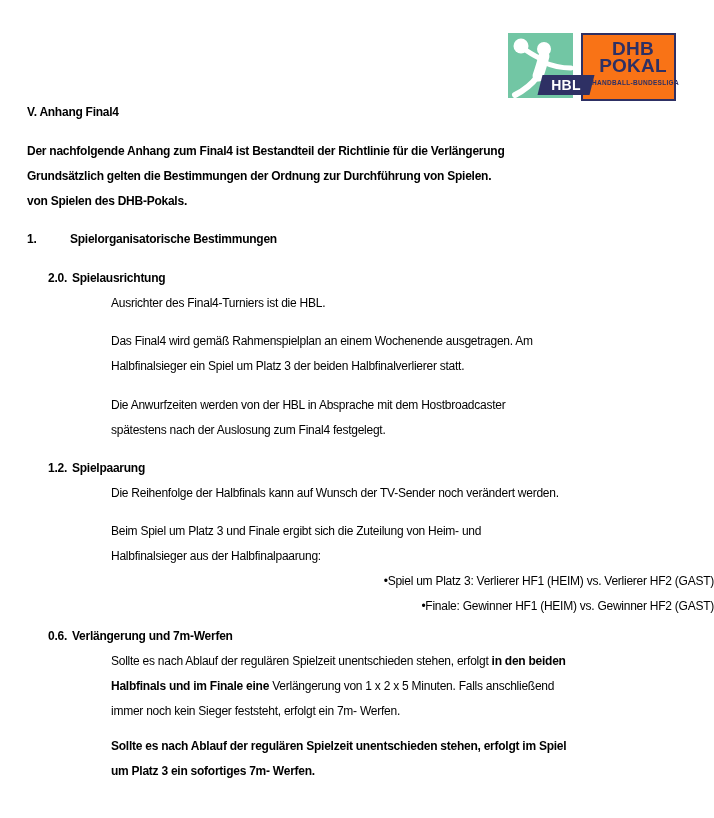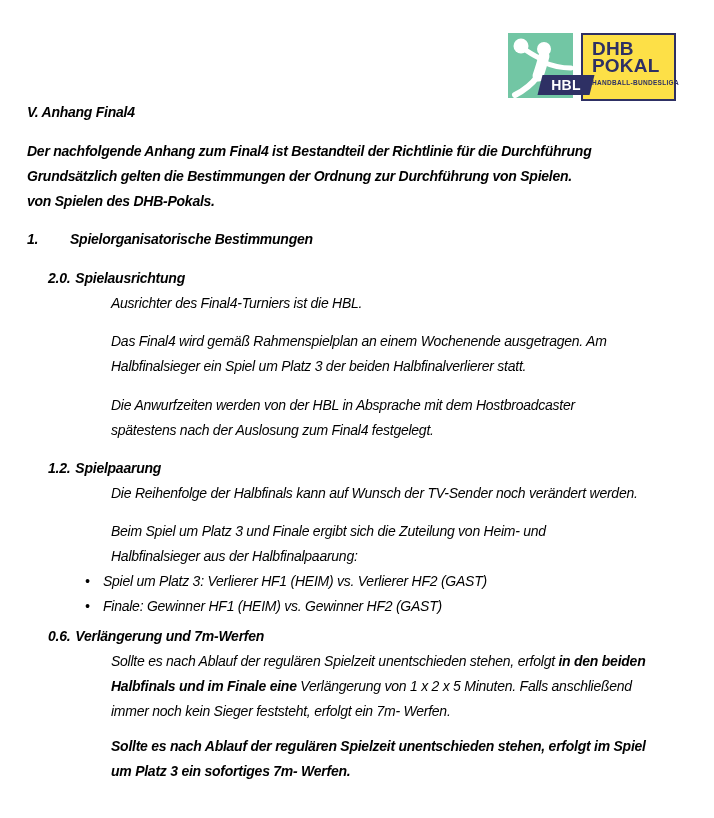--- a/index.html
+++ b/index.html
@@ -8,27 +8,27 @@
     width:714px;height:818px;
     background:#ffffff;
     overflow:hidden;
     font-family:"Liberation Sans", sans-serif;
     color:#000;
   }
   
   .line{
     height:25px;line-height:25px;
     white-space:nowrap;
-    font-size:14px;letter-spacing:-0.25px;font-style:italic;
+    font-size:12px;letter-spacing:-0.25px;
   }
   .b{font-weight:bold;}
   .ind0{padding-left:27px;}   
   .indh{padding-left:48px;}   
   .indp{padding-left:111px;}   
-  .indb{padding-left:85px;}   
+  .indb{padding-left:85px;text-align:right;}   
   .mt14{margin-top:14px;}
   .mt13{margin-top:13px;}
   .mt10{margin-top:10px;}
   .mt5{margin-top:5px;}
   .content{padding-top:100px;}
   .sec-num{display:inline-block;width:43px;}
   .h-num{margin-right:5px;}
   .bullet .dot{display:inline-block;width:18px;}
   .bullet .dot::before{content:"\2022";}
   
@@ -44,23 +44,24 @@
     transform:skewX(-14deg);
     z-index:3;
   }
   .hbl-badge span{
     display:block;transform:skewX(14deg);
     color:#fff;font-weight:bold;font-size:14px;line-height:20px;
     text-align:center;letter-spacing:0.3px;
   }
   .dhb-box{
     position:absolute;left:73px;top:3px;width:82px;height:59px;
-    background:#fde047;border:2px solid var(--navy,#2E3064);
+    background:#f97316;border:2px solid var(--navy,#2E3064);
     padding:5px 0 0 9px;box-sizing:content-box;
     z-index:2;
+    text-align:center;
   }
   .dhb-line{
     color:var(--navy,#2E3064);font-weight:bold;
     font-size:19px;line-height:17px;letter-spacing:0.2px;
   }
   .dhb-sub{
     margin-top:5px;
     color:var(--navy,#2E3064);font-weight:bold;
     font-size:6.5px;letter-spacing:0.3px;white-space:nowrap;
   }
@@ -92,21 +93,21 @@
       <div class="dhb-line">POKAL</div>
       <div class="dhb-sub">HANDBALL-BUNDESLIGA</div>
     </div>
   </div>
 
   <div class="content">
 
     <div class="line ind0 b">V. Anhang Final4</div>
 
     <div class="mt14">
-      <div class="line ind0 b">Der nachfolgende Anhang zum Final4 ist Bestandteil der Richtlinie für die Durchführung</div>
+      <div class="line ind0 b">Der nachfolgende Anhang zum Final4 ist Bestandteil der Richtlinie für die Verlängerung</div>
       <div class="line ind0 b">Grundsätzlich gelten die Bestimmungen der Ordnung zur Durchführung von Spielen.</div>
       <div class="line ind0 b">von Spielen des DHB-Pokals.</div>
     </div>
 
     <div class="line ind0 b mt13">
       <span class="sec-num">1.</span><span>Spielorganisatorische Bestimmungen</span>
     </div>
 
     <div class="line indh b mt14">
       <span class="h-num">2.0.</span><span>Spielausrichtung</span>

